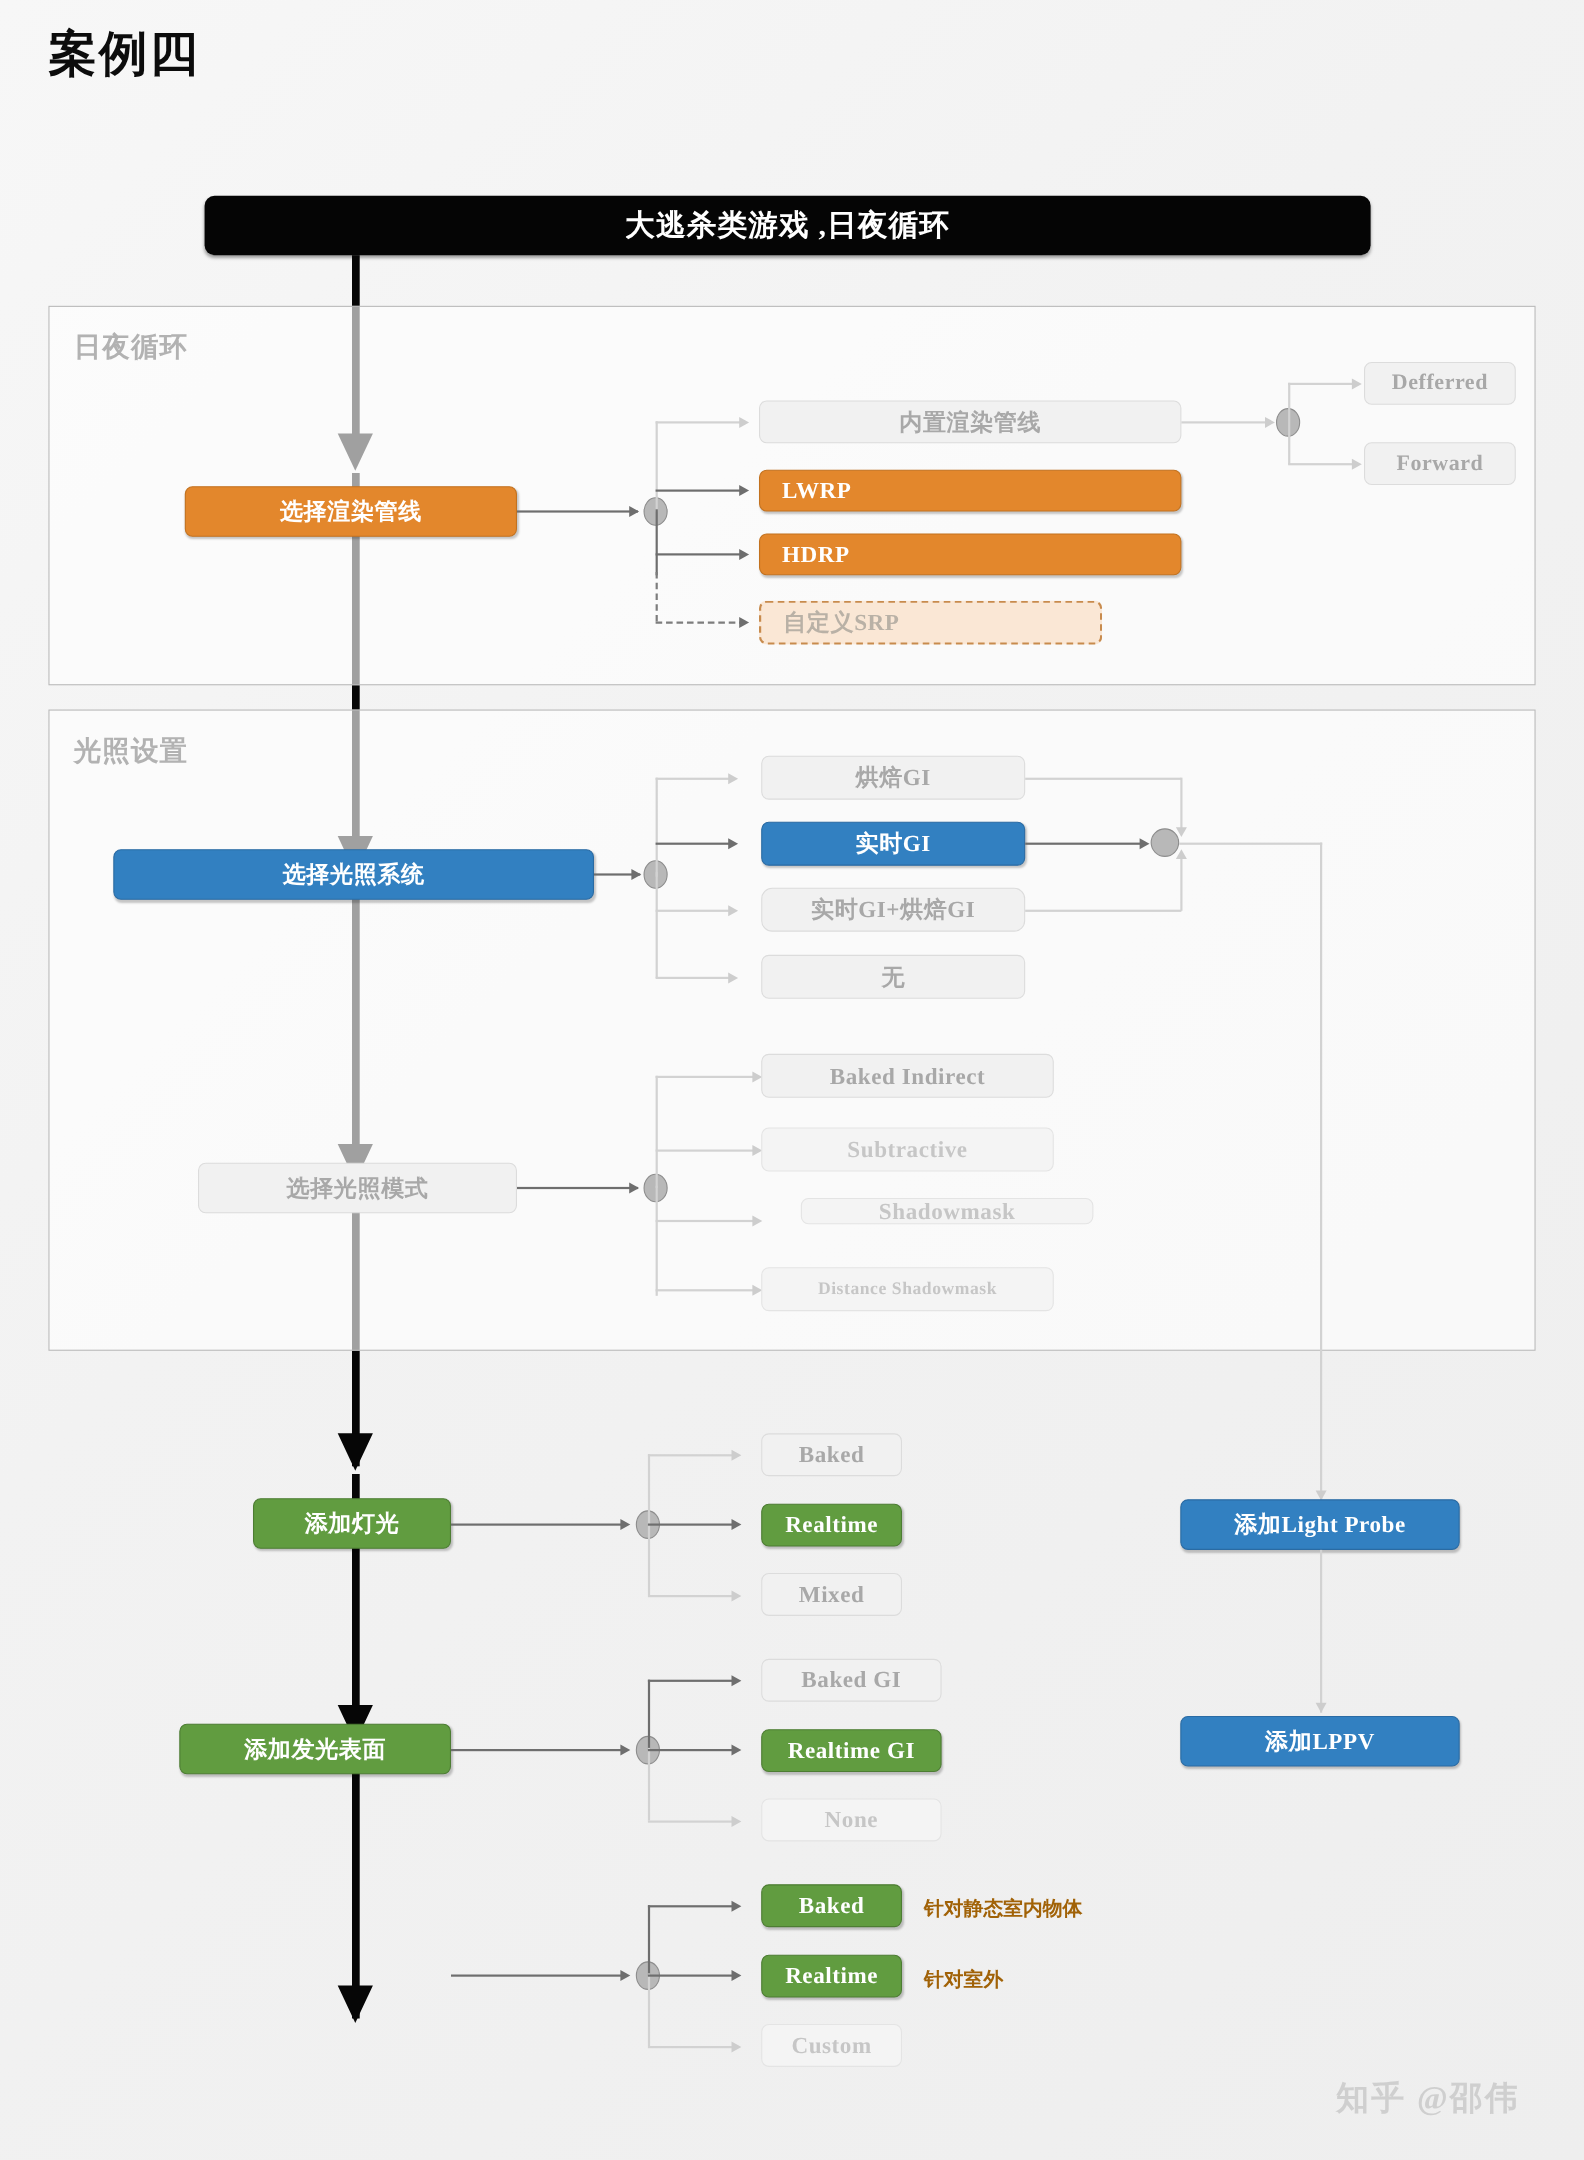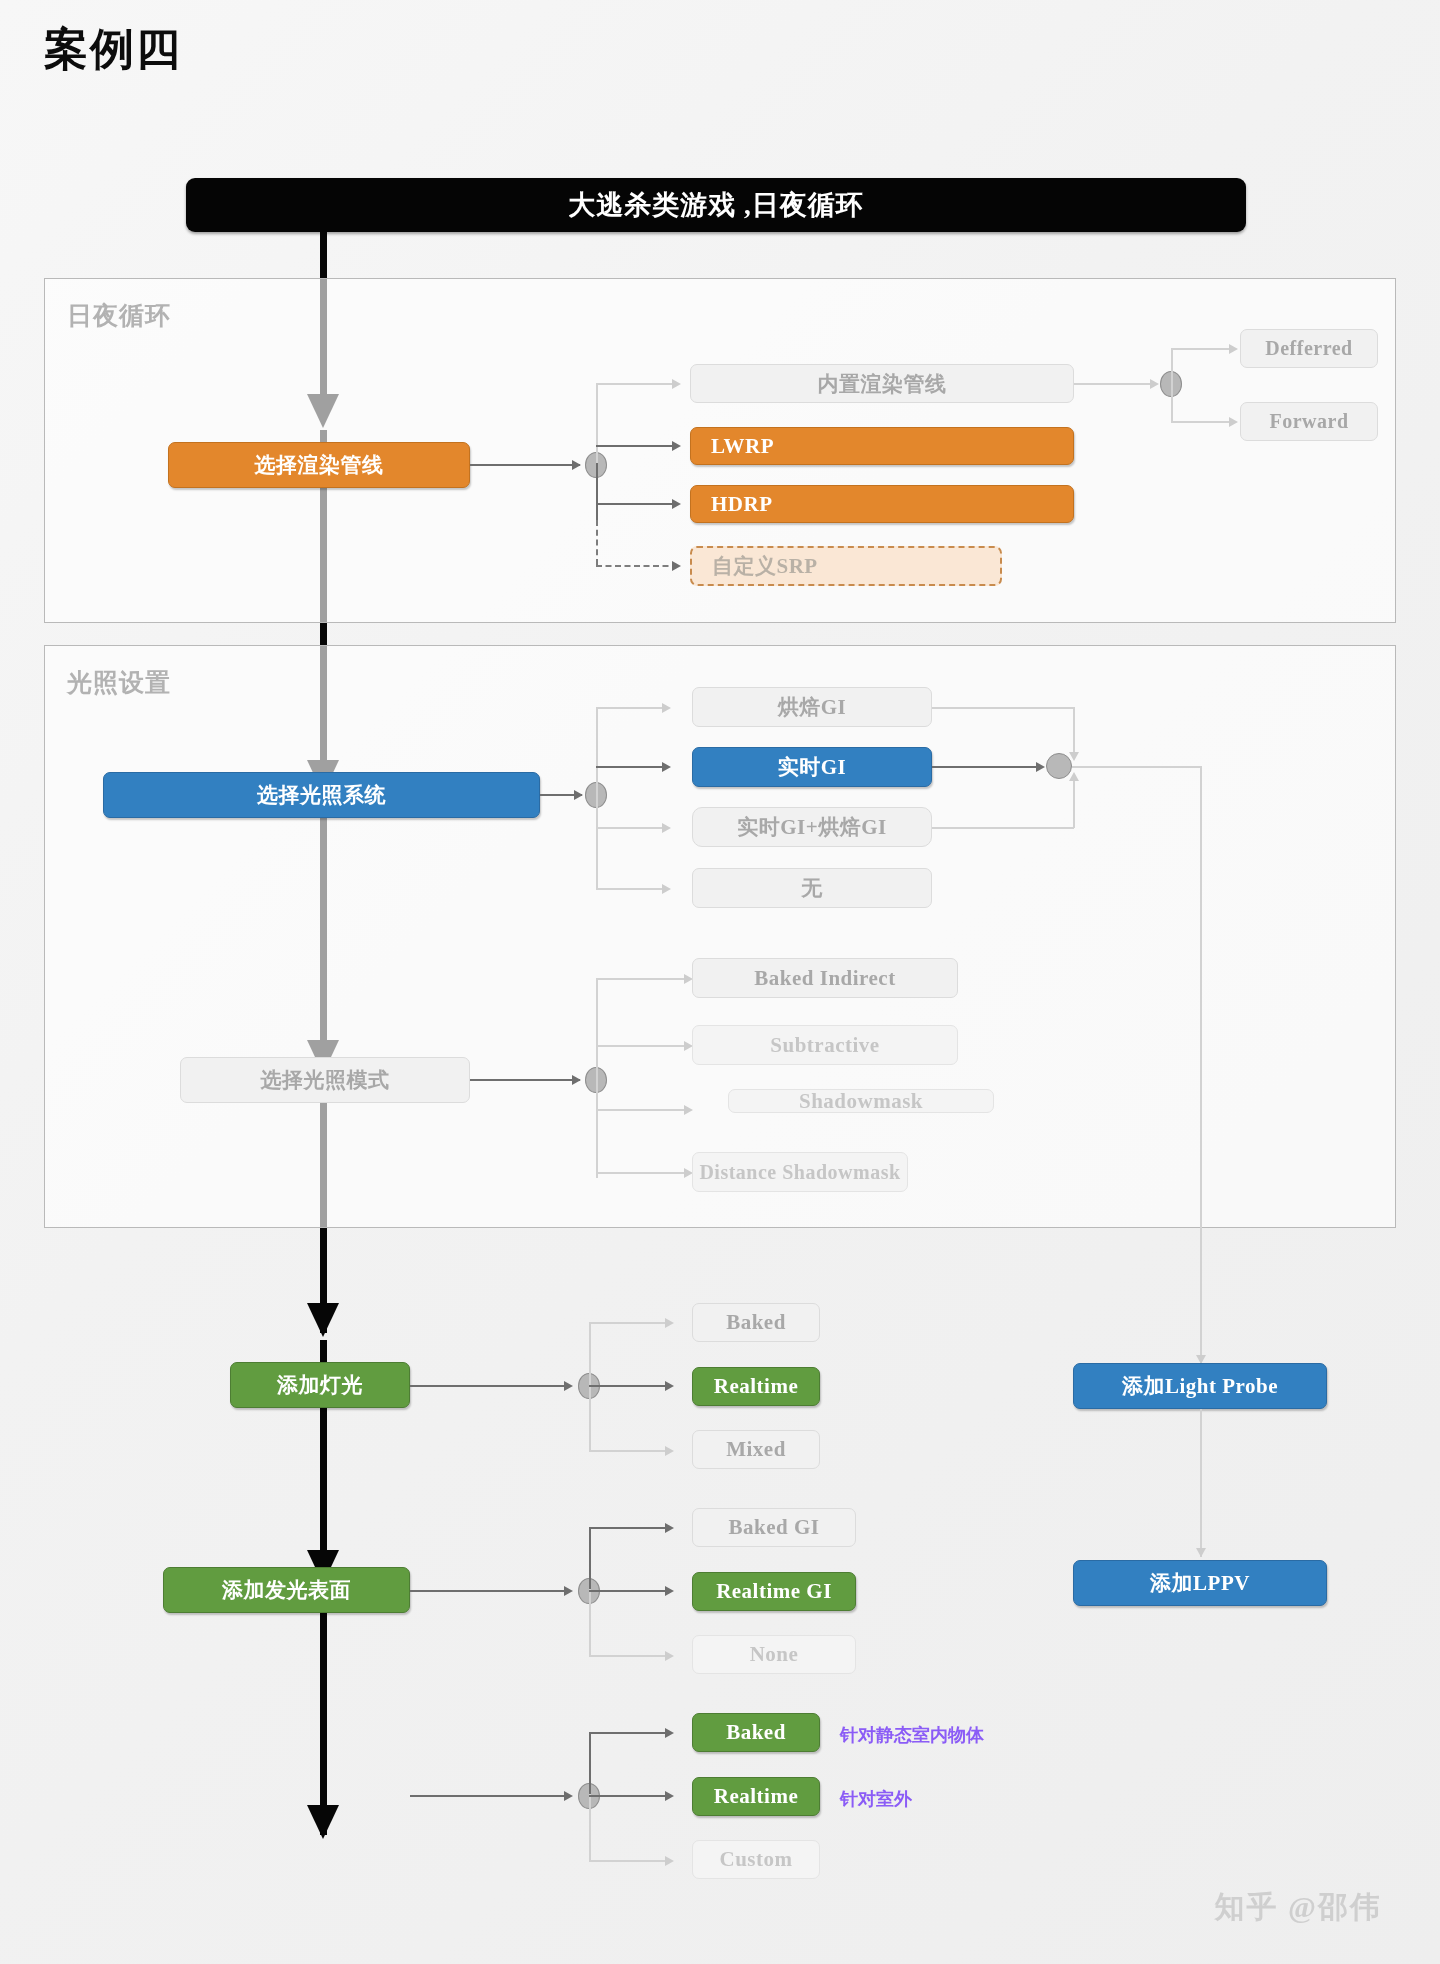--- a/index.html
+++ b/index.html
@@ -112,21 +112,21 @@
   
   .spine { position: absolute; width: 7px; background: #060606; }
   .spine-arrow {
     position: absolute; width: 0; height: 0;
     border-left: 16px solid transparent; border-right: 16px solid transparent;
     border-top: 34px solid #060606;
   }
 
   
   .annot {
-    position: absolute; font-size: 18px; color: #8b5cf6;
+    position: absolute; font-size: 18px; color: #a16207;
     font-weight: 700; white-space: nowrap;
     font-family: Liberation Sans, sans-serif;
   }
 
   .watermark {
     position: absolute; right: 58px; bottom: 36px;
     font-size: 30px; color: #cfcfcf; font-weight: 700;
     letter-spacing: 2px; white-space: nowrap;
   }
 </style>
@@ -263,21 +263,21 @@
   <div class="ln h pale" style="left:596px; top:1045px; width:92px;"></div>
   <div class="arrow-r pale" style="left:684px; top:1041px;"></div>
   <div class="node grey-lite" style="left:692px; top:1025px; width:266px; height:40px;">Subtractive</div>
 
   <div class="ln h pale" style="left:596px; top:1109px; width:92px;"></div>
   <div class="arrow-r pale" style="left:684px; top:1105px;"></div>
   <div class="node grey-lite" style="left:728px; top:1089px; width:266px; height:24px;">Shadowmask</div>
 
   <div class="ln h pale" style="left:596px; top:1172px; width:92px;"></div>
   <div class="arrow-r pale" style="left:684px; top:1168px;"></div>
-  <div class="node grey-lite" style="left:692px; top:1152px; width:216px; height:40px; font-size:20px;">Distance Shadowmask</div>
+  <div class="node grey-lite" style="left:692px; top:1152px; width:266px; height:40px; font-size:16px;">Distance Shadowmask</div>
 
 
   <div class="node green" style="left:230px; top:1362px; width:180px; height:46px;">添加灯光</div>
 
   <div class="ln h dk" style="left:410px; top:1385px; width:160px;"></div>
   <div class="arrow-r" style="left:564px; top:1381px;"></div>
   <div class="dot" style="left:578px; top:1373px;"></div>
 
   <div class="ln v pale" style="left:589px; top:1322px; height:64px;"></div>
   <div class="ln v pale" style="left:589px; top:1384px; height:66px;"></div>

